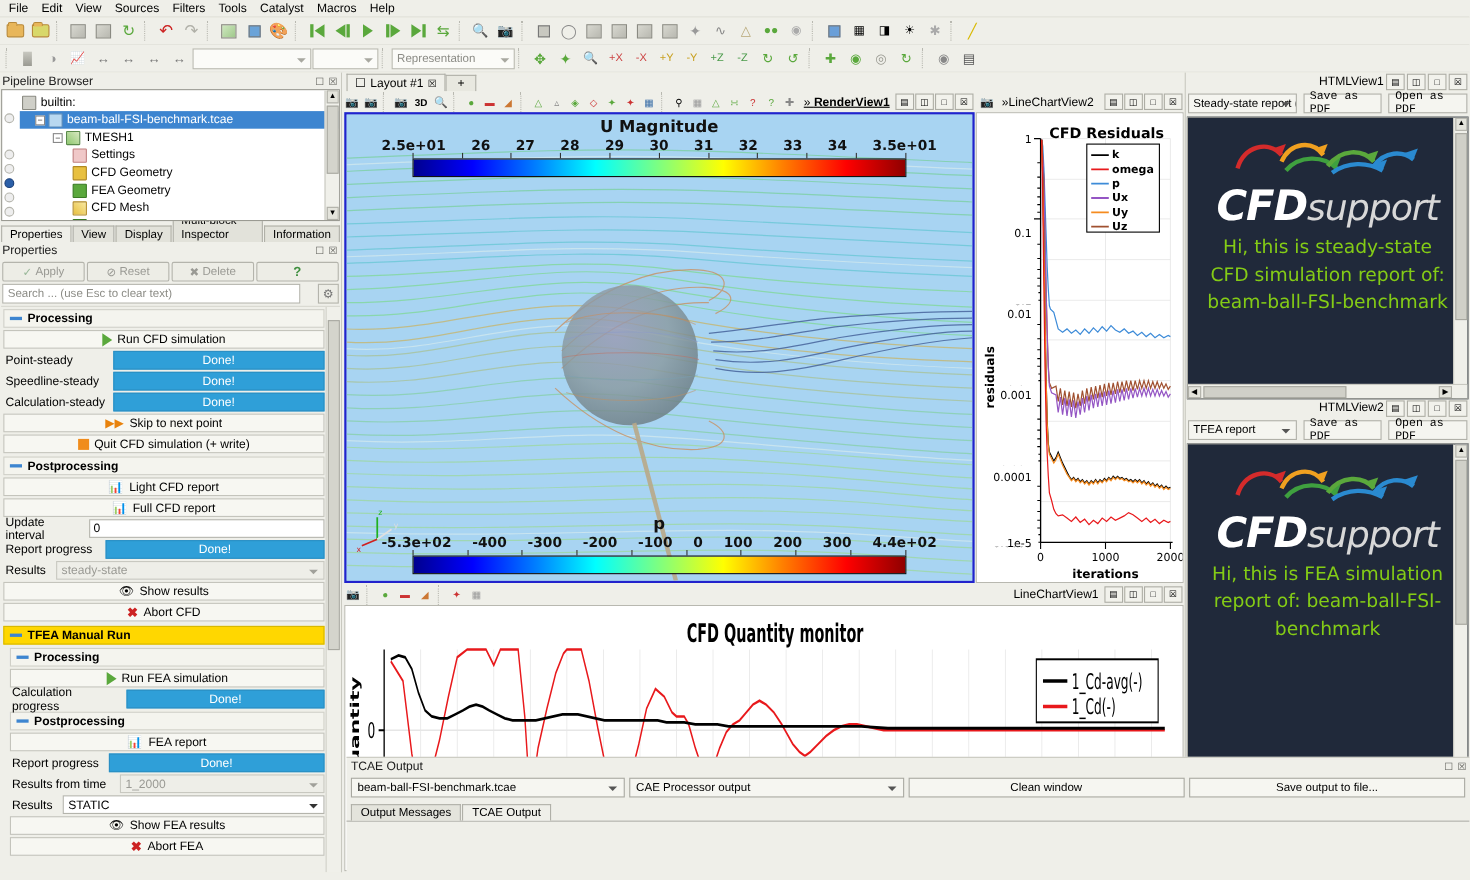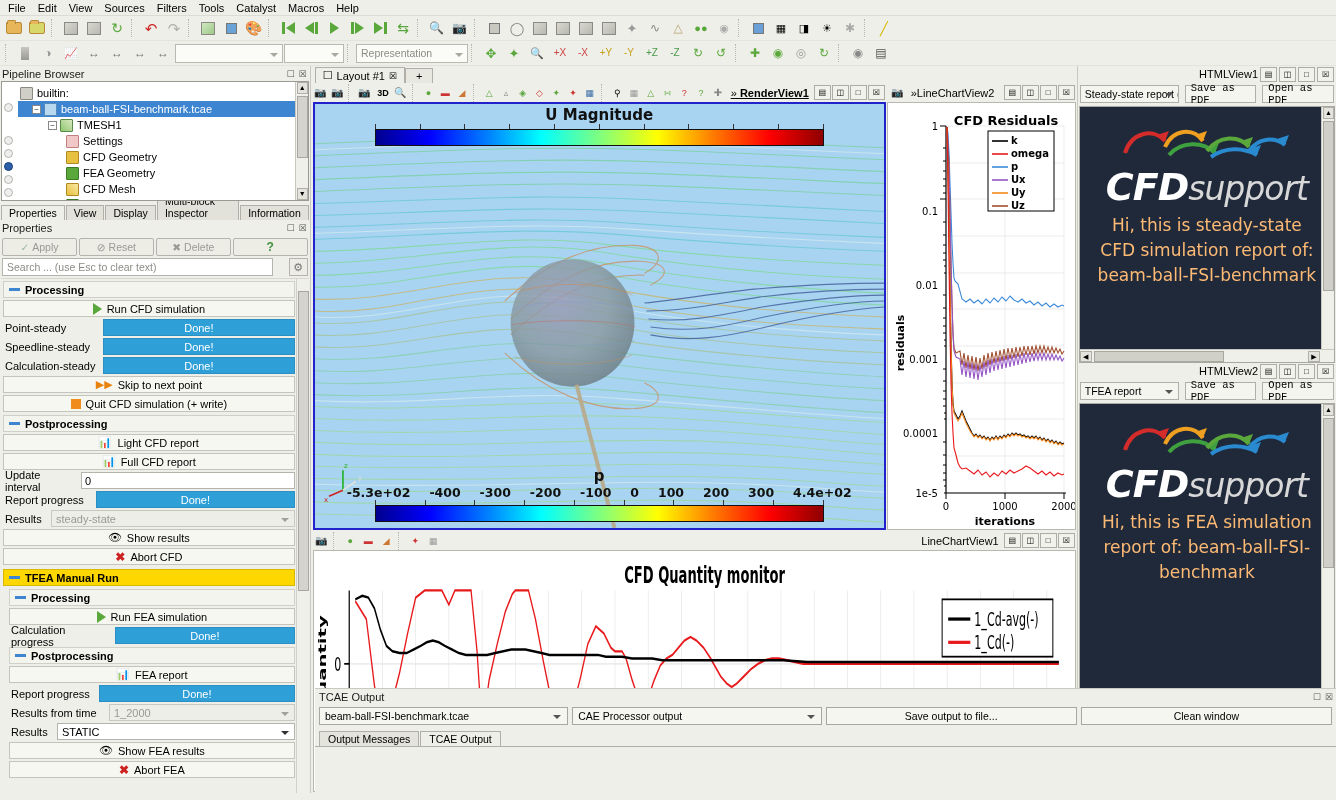--- a/index.html
+++ b/index.html
@@ -190,21 +190,21 @@
      border-left:4px solid transparent;border-right:4px solid transparent;border-top:4px solid #555;}
   .hbtn { height: 18px; border: 1px solid #b0b0a8; background: #f5f5f0; font-size: 10.5px;
           display: flex; align-items: center; justify-content: center; padding: 0 5px; font-family: Liberation Mono, monospace; }
   .htmlbody { flex: 1; background: #20293a; position: relative; overflow: hidden;
               border: 1px solid #a8a8a0; margin: 0 1px; }
   .cfdlogo { text-align: center; padding-top: 10px; }
   .cfd-txt { font-family: "DejaVu Sans", sans-serif; font-weight: bold; font-style: italic;
              font-size: 38px; color: #fff; letter-spacing: -1px; }
   .sup-txt { font-family: "DejaVu Sans", sans-serif; font-style: italic; font-size: 33px;
              color: #d8d8d8; font-weight: 300; letter-spacing: -1px;}
-  .html-msg { color: #fdba74; text-align: center; font-size: 17px; line-height: 25px;
+  .html-msg { color: #84cc16; text-align: center; font-size: 17px; line-height: 25px;
               font-family: "DejaVu Sans", sans-serif; padding: 4px 14px 0; }
   .vscroll { position: absolute; right: 0; top: 0; width: 13px; height: 100%;
              background: #f0f0ea; border-left: 1px solid #c8c8c0; }
   .vscroll .thumb { position: absolute; left: 1px; width: 11px; background: #d0d0c8;
                     border: 1px solid #a8a8a0; }
   .vscroll .ar { position: absolute; left: 1px; width: 11px; height: 12px; background: #e4e4dc;
                  border: 1px solid #b0b0a8; font-size: 7px; text-align: center; line-height: 10px; }
   .hscroll { position: absolute; left: 0; bottom: 0; height: 13px; width: 100%;
              background: #f0f0ea; border-top: 1px solid #c8c8c0; }
   .hscroll .thumb { position: absolute; top: 1px; height: 11px; background: #d0d0c8;
@@ -873,20 +873,33 @@
                 <line x1="0" y1="0" x2="0" y2="-20" stroke="#20b020"></line>
                 <line x1="0" y1="0" x2="13" y2="-9" stroke="#e0e0e0"></line>
                 <text x="-19" y="12" font-size="7" fill="#d02020" font-family="DejaVu Sans, sans-serif">x</text>
                 <text x="1" y="-22" font-size="7" fill="#20b020" font-family="DejaVu Sans, sans-serif">z</text>
                 <text x="15" y="-10" font-size="7" fill="#ddd" font-family="DejaVu Sans, sans-serif">y</text>
               </g>
             </svg>
 
             <div class="cbar-wrap" style="top:2px; padding: 0 32px;">
               <div class="cbar-title">U Magnitude</div>
+              <div class="cbar-ticks">
+                <span>2.5e+01</span>
+                <span>26</span>
+                <span>27</span>
+                <span>28</span>
+                <span>29</span>
+                <span>30</span>
+                <span>31</span>
+                <span>32</span>
+                <span>33</span>
+                <span>34</span>
+                <span>3.5e+01</span>
+              </div>
               <div class="tickmarks" style="margin:0 28px">
                 <span></span>
                   <span></span>
                   <span></span>
                   <span></span>
                   <span></span>
                   <span></span>
                 <span></span>
                   <span></span>
                   <span></span>
@@ -1340,22 +1353,22 @@
     <div class="dock-title" style="padding-left:4px">
       <span>TCAE Output</span>
       <span class="dbtns">
         <span class="dbtn">☐</span>
         <span class="dbtn">☒</span>
       </span>
     </div>
     <div class="outrow">
       <div class="ocombo" style="width:250px">beam-ball-FSI-benchmark.tcae</div>
       <div class="ocombo" style="width:250px">CAE Processor output</div>
+      <div class="obtn" style="width:252px">Clean window</div>
       <div class="obtn" style="width:252px">Save output to file...</div>
-      <div class="obtn" style="width:252px">Clean window</div>
     </div>
     <div class="bottabs">
       <div class="btab">Output Messages</div>
       <div class="btab active">TCAE Output</div>
     </div>
   </div>
 
 </div>
 
 </body></html>

